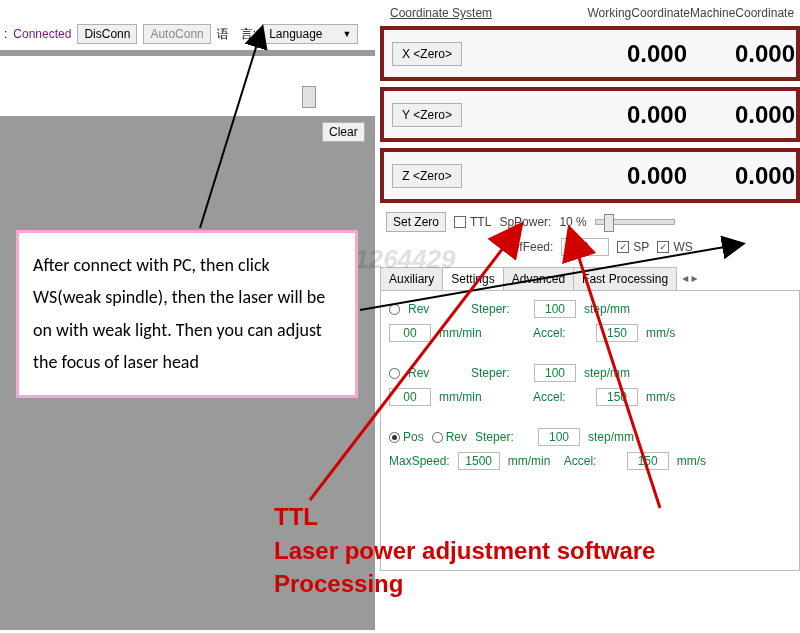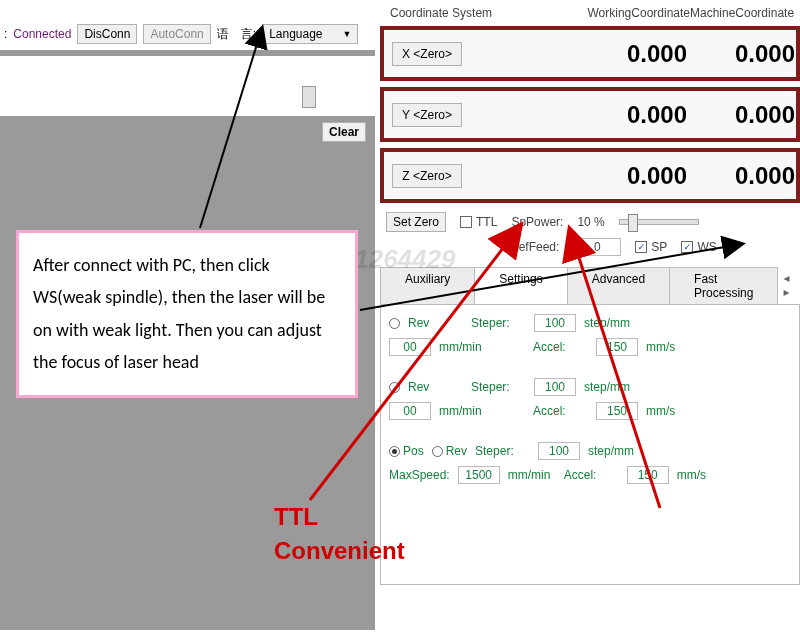--- a/index.html
+++ b/index.html
@@ -63,21 +63,20 @@
   top: 56px;
   left: 0;
   width: 375px;
   height: 60px;
   background: #fff;
 }
 .clear-btn {
   position: absolute;
   top: 122px;
   left: 322px;
-  font-weight: bold;
 }
 .scroll-handle {
   position: absolute;
   top: 86px;
   left: 302px;
   width: 14px;
   height: 22px;
   background: #e0e0e0;
   border: 1px solid #999;
 }
@@ -88,21 +87,21 @@
   top: 0;
   left: 380px;
   width: 420px;
 }
 .coord-headers {
   display: flex;
   padding: 6px 0;
   font-size: 12px;
   color: #444;
 }
-.coord-headers > div:nth-child(1){ width:170px; padding-left:10px; }
+.coord-headers > div:nth-child(1){ width:170px; padding-left:10px;text-decoration:underline; }
 .coord-headers > div:nth-child(2){ width:140px; text-align:right; }
 .coord-headers > div:nth-child(3){ width:95px; text-align:right; }
 
 .coord-row {
   display: flex;
   align-items: center;
   height: 55px;
   border: 4px solid #7f1d1d;
   background: #f8f8f8;
   margin-bottom: 6px;
@@ -120,21 +119,21 @@
 .coord-row .val1 { width:225px; text-align:right; }
 .coord-row .val2 { width:108px; text-align:right; }
 
 
 .control-strip {
   margin-top: 4px;
 }
 .ctrl-row {
   display: flex;
   align-items: center;
-  gap: 14px;
+  gap: 8px;
   padding: 3px 6px;
   font-size: 12px;
   color: #444;
 }
 .checkbox {
   display: inline-flex;
   align-items: center;
   gap: 4px;
 }
 .checkbox .box {
@@ -168,21 +167,21 @@
 }
 
 
 .tab-strip {
   display: flex;
   margin-top: 8px;
   border-bottom: 1px solid #bbb;
   font-size: 12px;
 }
 .tab {
-  padding: 4px 24px;
+  padding: 4px 8px;
   border: 1px solid #bbb;
   border-bottom: none;
   background: #ececec;
   cursor: pointer;
   margin-right: -1px;
 }
 .tab.active { background: #fff; }
 .tab-arrows { padding: 4px 6px; color: #666; }
 
 
@@ -431,21 +430,22 @@
 
   </div>
 </div>
 
 <div class="watermark">Store No: 1264429</div>
 
 <div class="callout">After connect with PC, then click WS(weak spindle), then the laser will be on with weak light. Then you can adjust the focus of laser head</div>
 
 <div class="red-anno">
   <div>TTL</div>
-  <div>Convenient</div>
+  <div>Laser power adjustment software</div>
+  <div>Processing</div>
 </div>
 
 <svg class="arrows">
   <defs>
     <marker id="ah-black" markerWidth="12" markerHeight="12" refX="10" refY="6" orient="auto">
       <path d="M0,0 L12,6 L0,12 Z" fill="#000"></path>
     </marker>
     <marker id="ah-red" markerWidth="12" markerHeight="12" refX="10" refY="6" orient="auto">
       <path d="M0,0 L12,6 L0,12 Z" fill="#d00000"></path>
     </marker>

